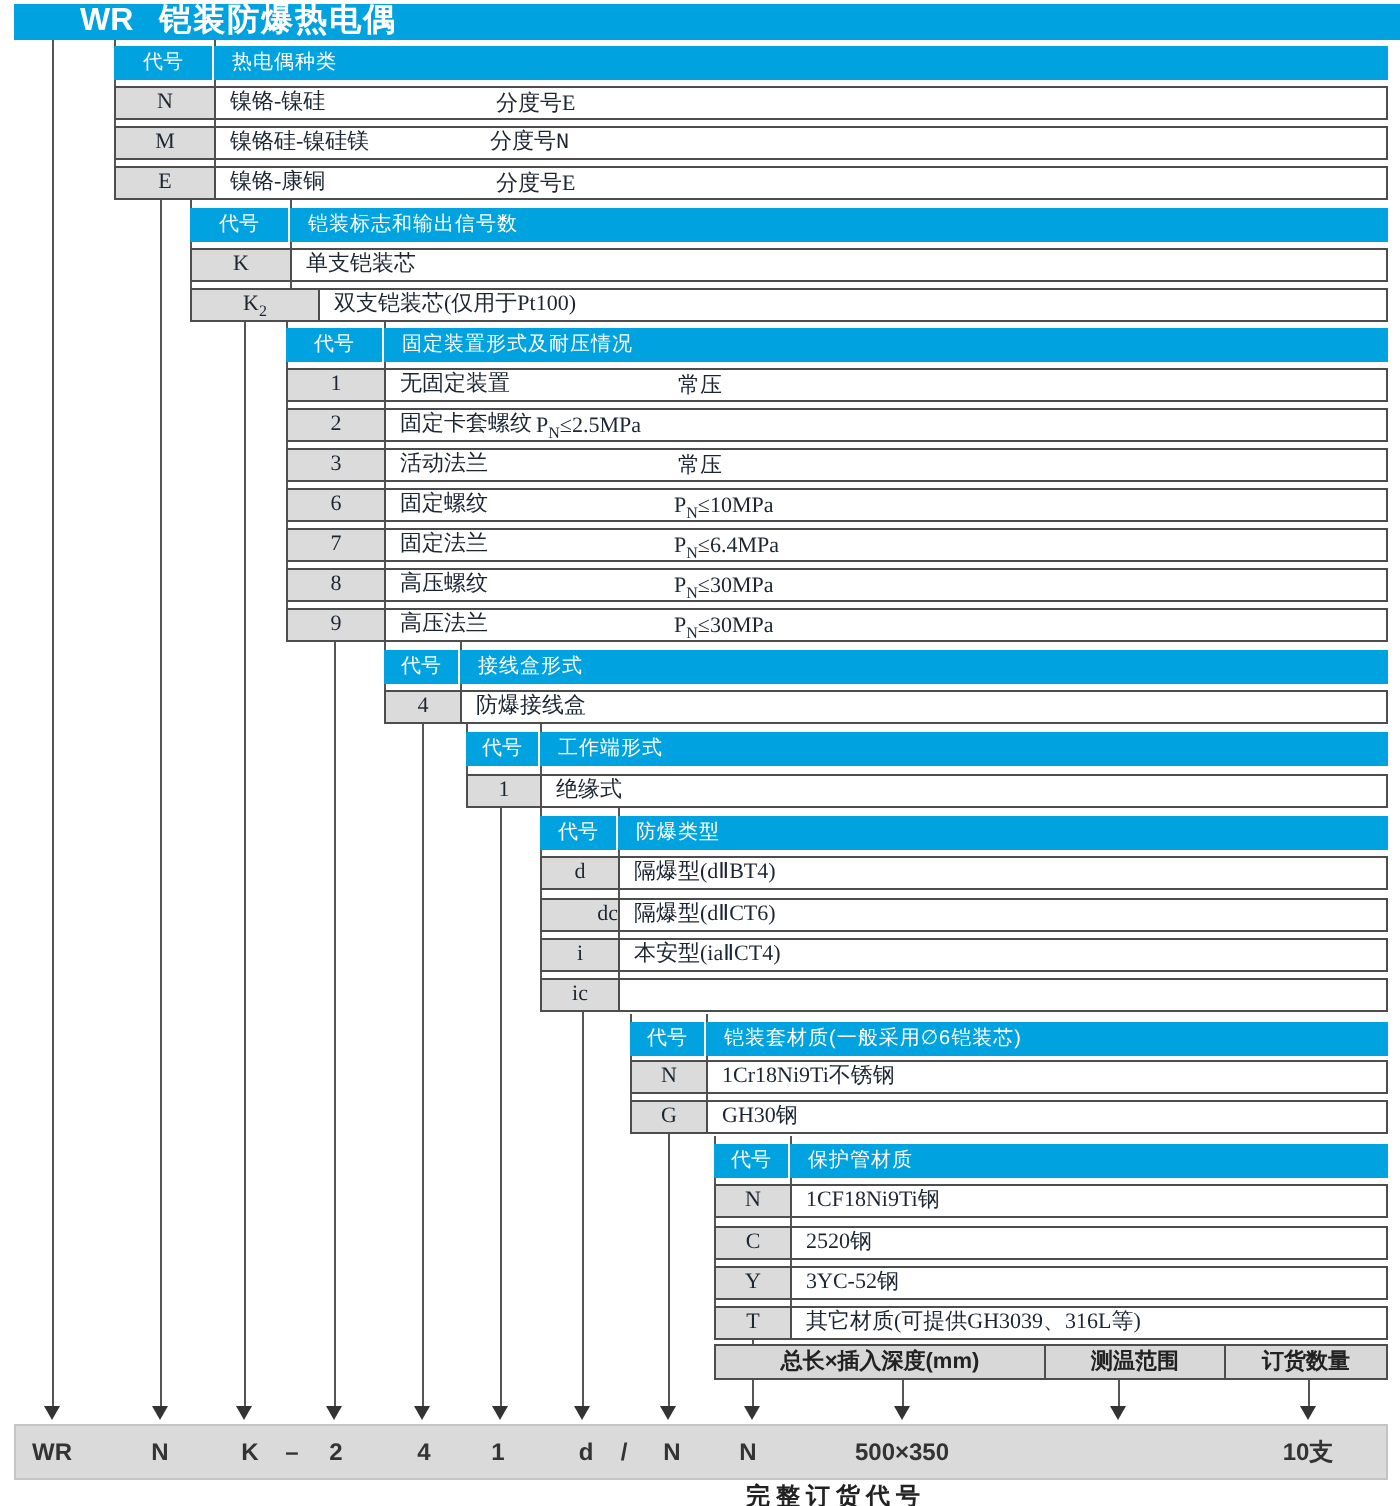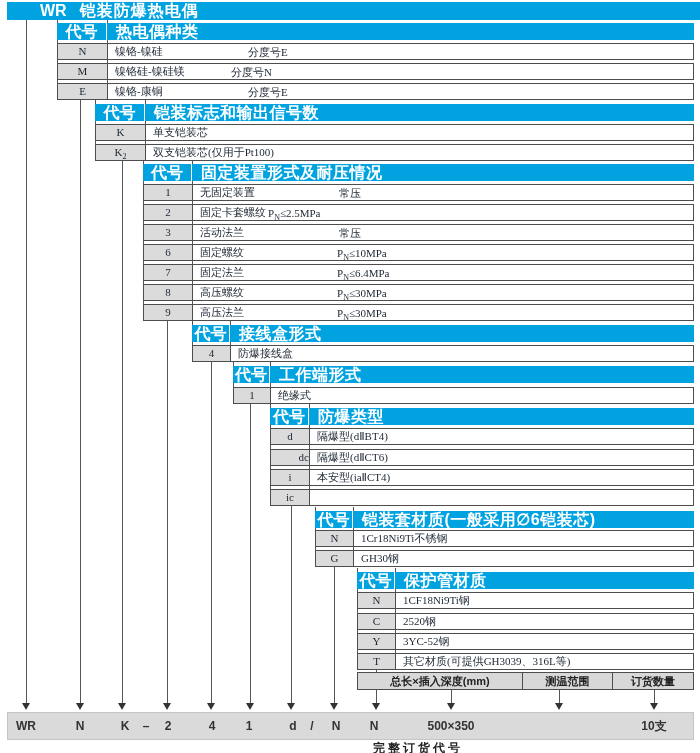--- a/index.html
+++ b/index.html
@@ -5,21 +5,21 @@
   html,body{margin:0;padding:0;background:#fff;}
   .page{position:relative;width:700px;height:753px;background:#fff;overflow:hidden;
         font-family:"Liberation Sans",sans-serif;color:#1c2633;}
   .topbar{position:absolute;left:7px;top:2px;width:687px;height:18px;background:#00a3e0;
           color:#fff;font-weight:bold;font-size:16px;line-height:18px;z-index:1;padding-left:24px;}
   .tb-code{margin-left:9px;}
   .tb-title{margin-left:13px;letter-spacing:1px;}
   .tbl{position:absolute;z-index:1;}
   .vline{position:absolute;width:1px;background:#555;z-index:0;}
   .thead{position:absolute;left:0;top:0;width:100%;height:17px;background:#00a3e0;color:#fff;
-         font-size:16px;font-weight:bold;line-height:17px;display:flex;z-index:2;box-sizing:border-box;}
+         font-size:10px;font-weight:normal;line-height:17px;display:flex;z-index:2;box-sizing:border-box;}
   .hcode{display:block;text-align:center;border-right:1px solid #fff;box-sizing:border-box;flex:none;}
   .hcat{padding-left:9px;letter-spacing:0.5px;white-space:nowrap;}
   .trow{position:absolute;left:0;width:100%;height:17px;display:flex;background:#fff;
         border:1px solid #4d4d4d;box-sizing:border-box;z-index:2;}
   .tc{background:#dbdbdb;border-right:1px solid #4d4d4d;box-sizing:border-box;flex:none;
       text-align:center;font-size:11px;line-height:15px;font-family:"Liberation Serif",serif;}
   .td{position:relative;flex:1;font-size:11px;line-height:15px;padding-left:7px;
       font-family:"Liberation Serif",serif;white-space:nowrap;}
   sub{font-size:8px;line-height:1;}
   .x2{position:absolute;top:1px;}
@@ -77,41 +77,41 @@
     <div class="thead">
       <span class="hcode" style="width:50px;">代号</span>
       <span class="hcat">热电偶种类</span>
     </div>
     <div class="trow" style="top:20px;">
       <span class="tc" style="width:50px;">N</span>
       <span class="td"><span>镍铬-镍硅</span><span class="x2" style="left:140px;">分度号E</span></span>
     </div>
     <div class="trow" style="top:40px;">
       <span class="tc" style="width:50px;">M</span>
-      <span class="td"><span>镍铬硅-镍硅镁</span><span class="x2" style="left:123px;">分度号N</span></span>
+      <span class="td"><span>镍铬硅-镍硅镁</span><span class="x2" style="left:137px;font-family:Liberation Mono, monospace;">分度号N</span></span>
     </div>
     <div class="trow" style="top:60px;">
       <span class="tc" style="width:50px;">E</span>
       <span class="td"><span>镍铬-康铜</span><span class="x2" style="left:140px;">分度号E</span></span>
     </div>
   </div>
 
   <div class="tbl" style="left:95px;top:104px;width:599px;height:57px;">
     <div class="vline" style="left:0;top:-4px;height:61px;"></div>
     <div class="vline" style="left:50px;top:-4px;height:61px;"></div>
     <div class="thead">
       <span class="hcode" style="width:50px;">代号</span>
       <span class="hcat">铠装标志和输出信号数</span>
     </div>
     <div class="trow" style="top:20px;">
       <span class="tc" style="width:50px;"><span>K</span><sub></sub></span>
       <span class="td">单支铠装芯</span>
     </div>
     <div class="trow" style="top:40px;">
-      <span class="tc" style="width:50px;text-align:center;"><span>K</span><sub>2</sub></span>
+      <span class="tc" style="width:64px;text-align:center;"><span>K</span><sub>2</sub></span>
       <span class="td">双支铠装芯(仅用于Pt100)</span>
     </div>
   </div>
 
   <div class="tbl" style="left:143px;top:164px;width:551px;height:157px;">
     <div class="vline" style="left:0;top:-3px;height:160px;"></div>
     <div class="vline" style="left:49px;top:-3px;height:160px;"></div>
     <div class="thead">
       <span class="hcode" style="width:49px;">代号</span>
       <span class="hcat">固定装置形式及耐压情况</span>

